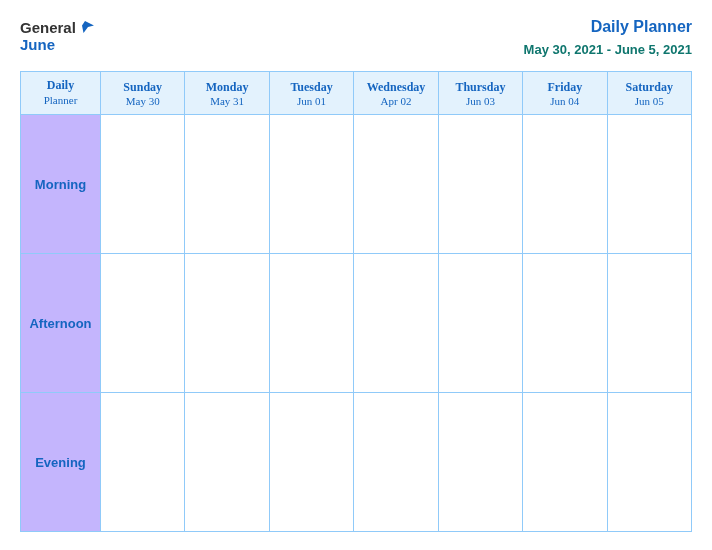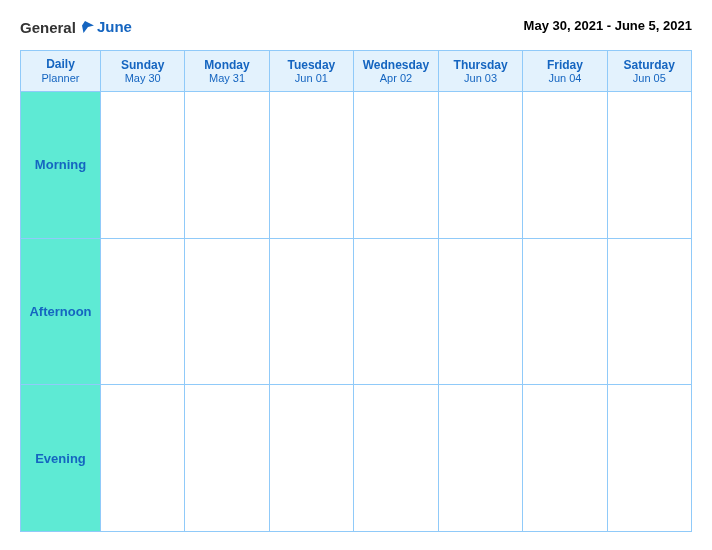--- a/index.html
+++ b/index.html
@@ -15,21 +15,21 @@
 
     .header {
       display: flex;
       justify-content: space-between;
       align-items: flex-start;
       margin-bottom: 14px;
     }
 
     .logo-area {
       display: flex;
-      flex-direction: row;
+      flex-direction: column;
       align-items: flex-start;
     }
 
     .logo-text {
       display: flex;
       align-items: center;
       gap: 3px;
     }
 
     .logo-general {
@@ -54,42 +54,44 @@
     }
 
     .title-area h1 {
       font-size: 16px;
       color: #1565c0;
       font-weight: bold;
     }
 
     .title-area .date-range {
       font-size: 13px;
-      color: #000000;
-      font-weight: bold;
+      color: #0f766e;
+      font-weight: bold;
+      margin-top: 6px;
     }
 
     .planner-table {
       flex: 1;
       border-collapse: collapse;
       width: 100%;
       border: 1.5px solid #90caf9;
     }
 
     .planner-table th, .planner-table td {
       border: 1.5px solid #90caf9;
     }
 
     .planner-table thead th {
       background: #e3f2fd;
       text-align: center;
       padding: 6px 4px;
       font-size: 12px;
       color: #1565c0;
       font-weight: bold;
+      font-family: Liberation Serif, serif;
     }
 
     .planner-table thead th .day-name {
       font-size: 12px;
       font-weight: bold;
       color: #1565c0;
     }
 
     .planner-table thead th .day-date {
       font-size: 11px;
@@ -100,21 +102,21 @@
 
     .planner-table tbody td {
       vertical-align: middle;
       text-align: center;
       font-size: 13px;
       color: #1565c0;
       font-weight: bold;
     }
 
     .planner-table tbody td.row-label {
-      background: #5eead4;
+      background: #c4b5fd;
       width: 80px;
       padding: 0 4px;
       color: #1565c0;
     }
 
     .planner-table tbody td.day-cell {
       background: #fff;
       min-width: 75px;
     }
 
@@ -135,20 +137,21 @@
       <span class="logo-general">General</span>
       <svg class="logo-icon" viewBox="0 0 24 24" xmlns="http://www.w3.org/2000/svg">
         <polygon points="8,4 20,10 12,12 6,20 4,10" fill="#1565c0"></polygon>
       </svg>
     </div>
     <div class="logo-text">
       <span class="logo-blue">June</span>
     </div>
   </div>
   <div class="title-area">
+    <h1>Daily Planner</h1>
     <div class="date-range">May 30, 2021 - June 5, 2021</div>
   </div>
 </div>
 
 <table class="planner-table">
   <thead>
     <tr>
       <th class="col-header-main">
         <span class="day-name">Daily</span><br>
         <span class="day-date">Planner</span>

